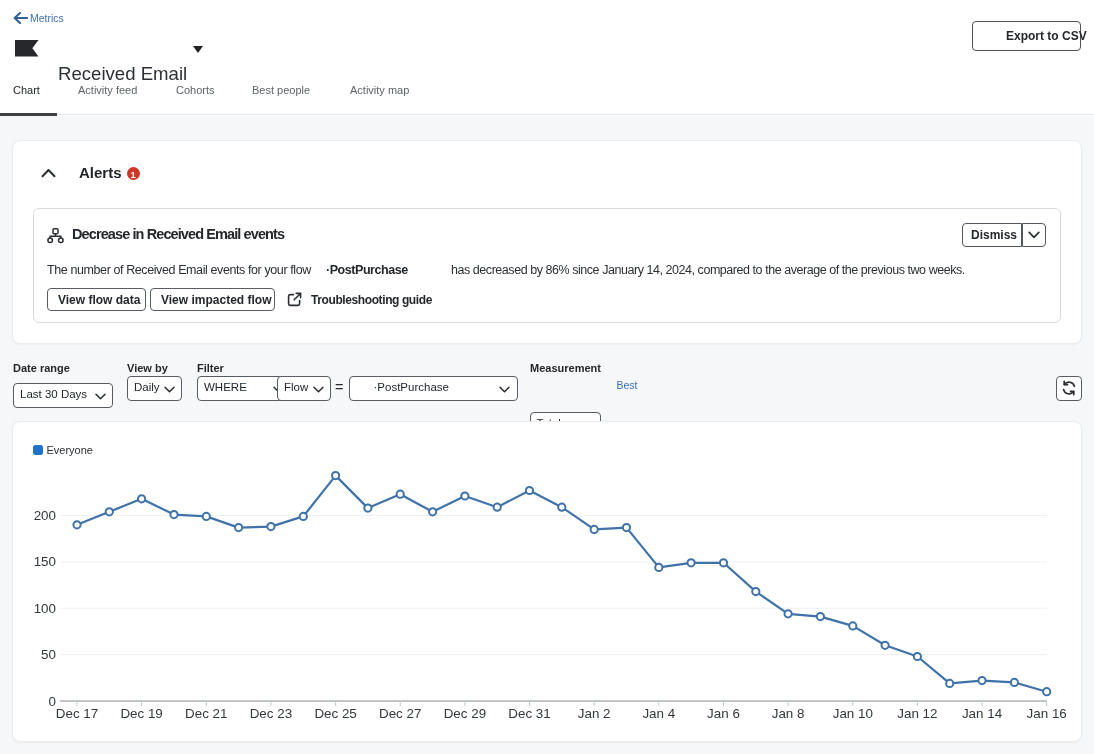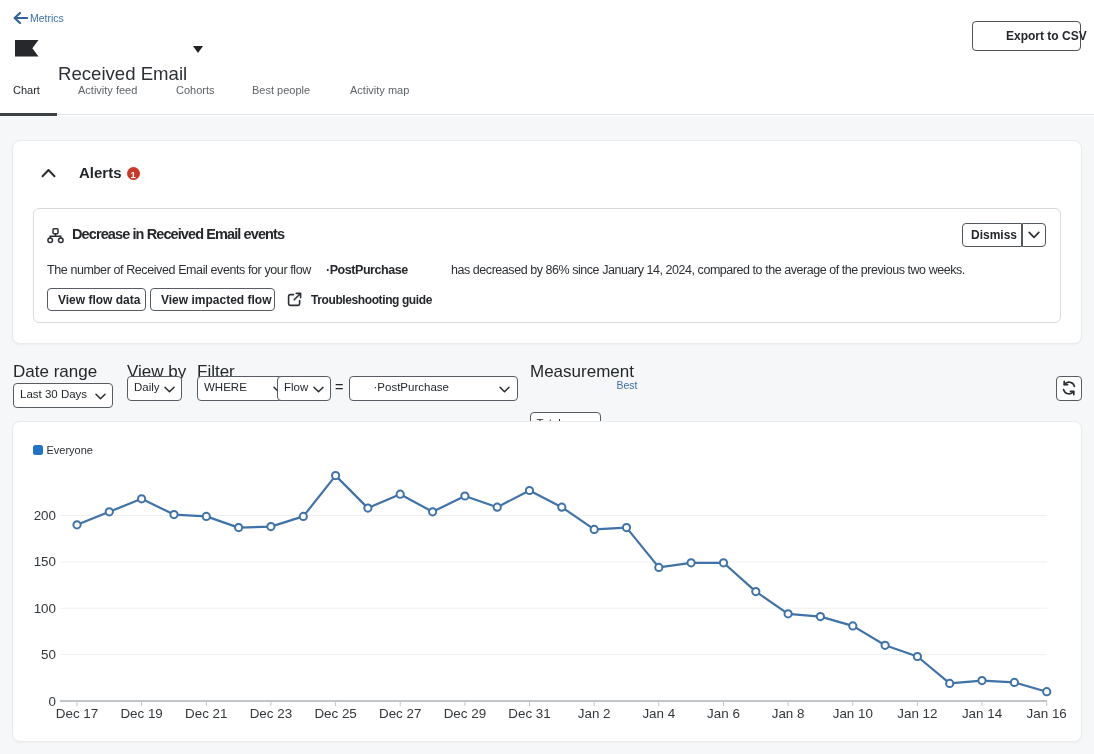--- a/index.html
+++ b/index.html
@@ -9,21 +9,21 @@
 .content { position:absolute; top:116px; left:0; width:1094px; height:638px; background:#f6f7f8; }
 .card { position:absolute; background:#fff; border:1px solid #e9ebed; border-radius:8px;
   box-shadow:0 1px 2px rgba(20,30,40,0.04); }
 .blue { color:#3c6fab; }
 .sel { position:absolute; height:25px; border:1px solid #575d63; border-radius:4px;
   background:#fff; font-size:11.5px; color:#24282b; }
 .sel .txt { position:absolute; left:6px; top:4px; white-space:nowrap; }
 .sel .chv { position:absolute; right:6.5px; top:9px; }
 .btn { position:absolute; height:23px; border:1px solid #575d63; border-radius:4px;
   background:#fff; font-size:12px; font-weight:700; color:#24282b; text-align:center; }
-.flabel { position:absolute; font-size:17px; font-weight:400; color:#24282b; white-space:nowrap; }
+.flabel { position:absolute; font-size:11px; font-weight:700; color:#24282b; white-space:nowrap; }
 .tab { position:absolute; top:83.5px; font-size:11px; color:#5d6367; white-space:nowrap; }
 </style>
 </head>
 <body>
 
 <svg class="abs" style="left:13px;top:12px;" width="15" height="12" viewBox="0 0 15 12">
     <path d="M7 1 L1.6 6 L7 11 M2 6 H14" stroke="#30619a" stroke-width="2.1" fill="none" stroke-linecap="round" stroke-linejoin="round"></path>
   </svg>
 <span class="abs blue" style="left:30px;top:12px;font-size:10.5px;">Metrics</span>
 <div class="abs" style="left:15px;top:40px;width:23.5px;height:16.5px;background:#26282b;clip-path:polygon(0 0,100% 0,74% 50%,100% 100%,0 100%);"></div>

